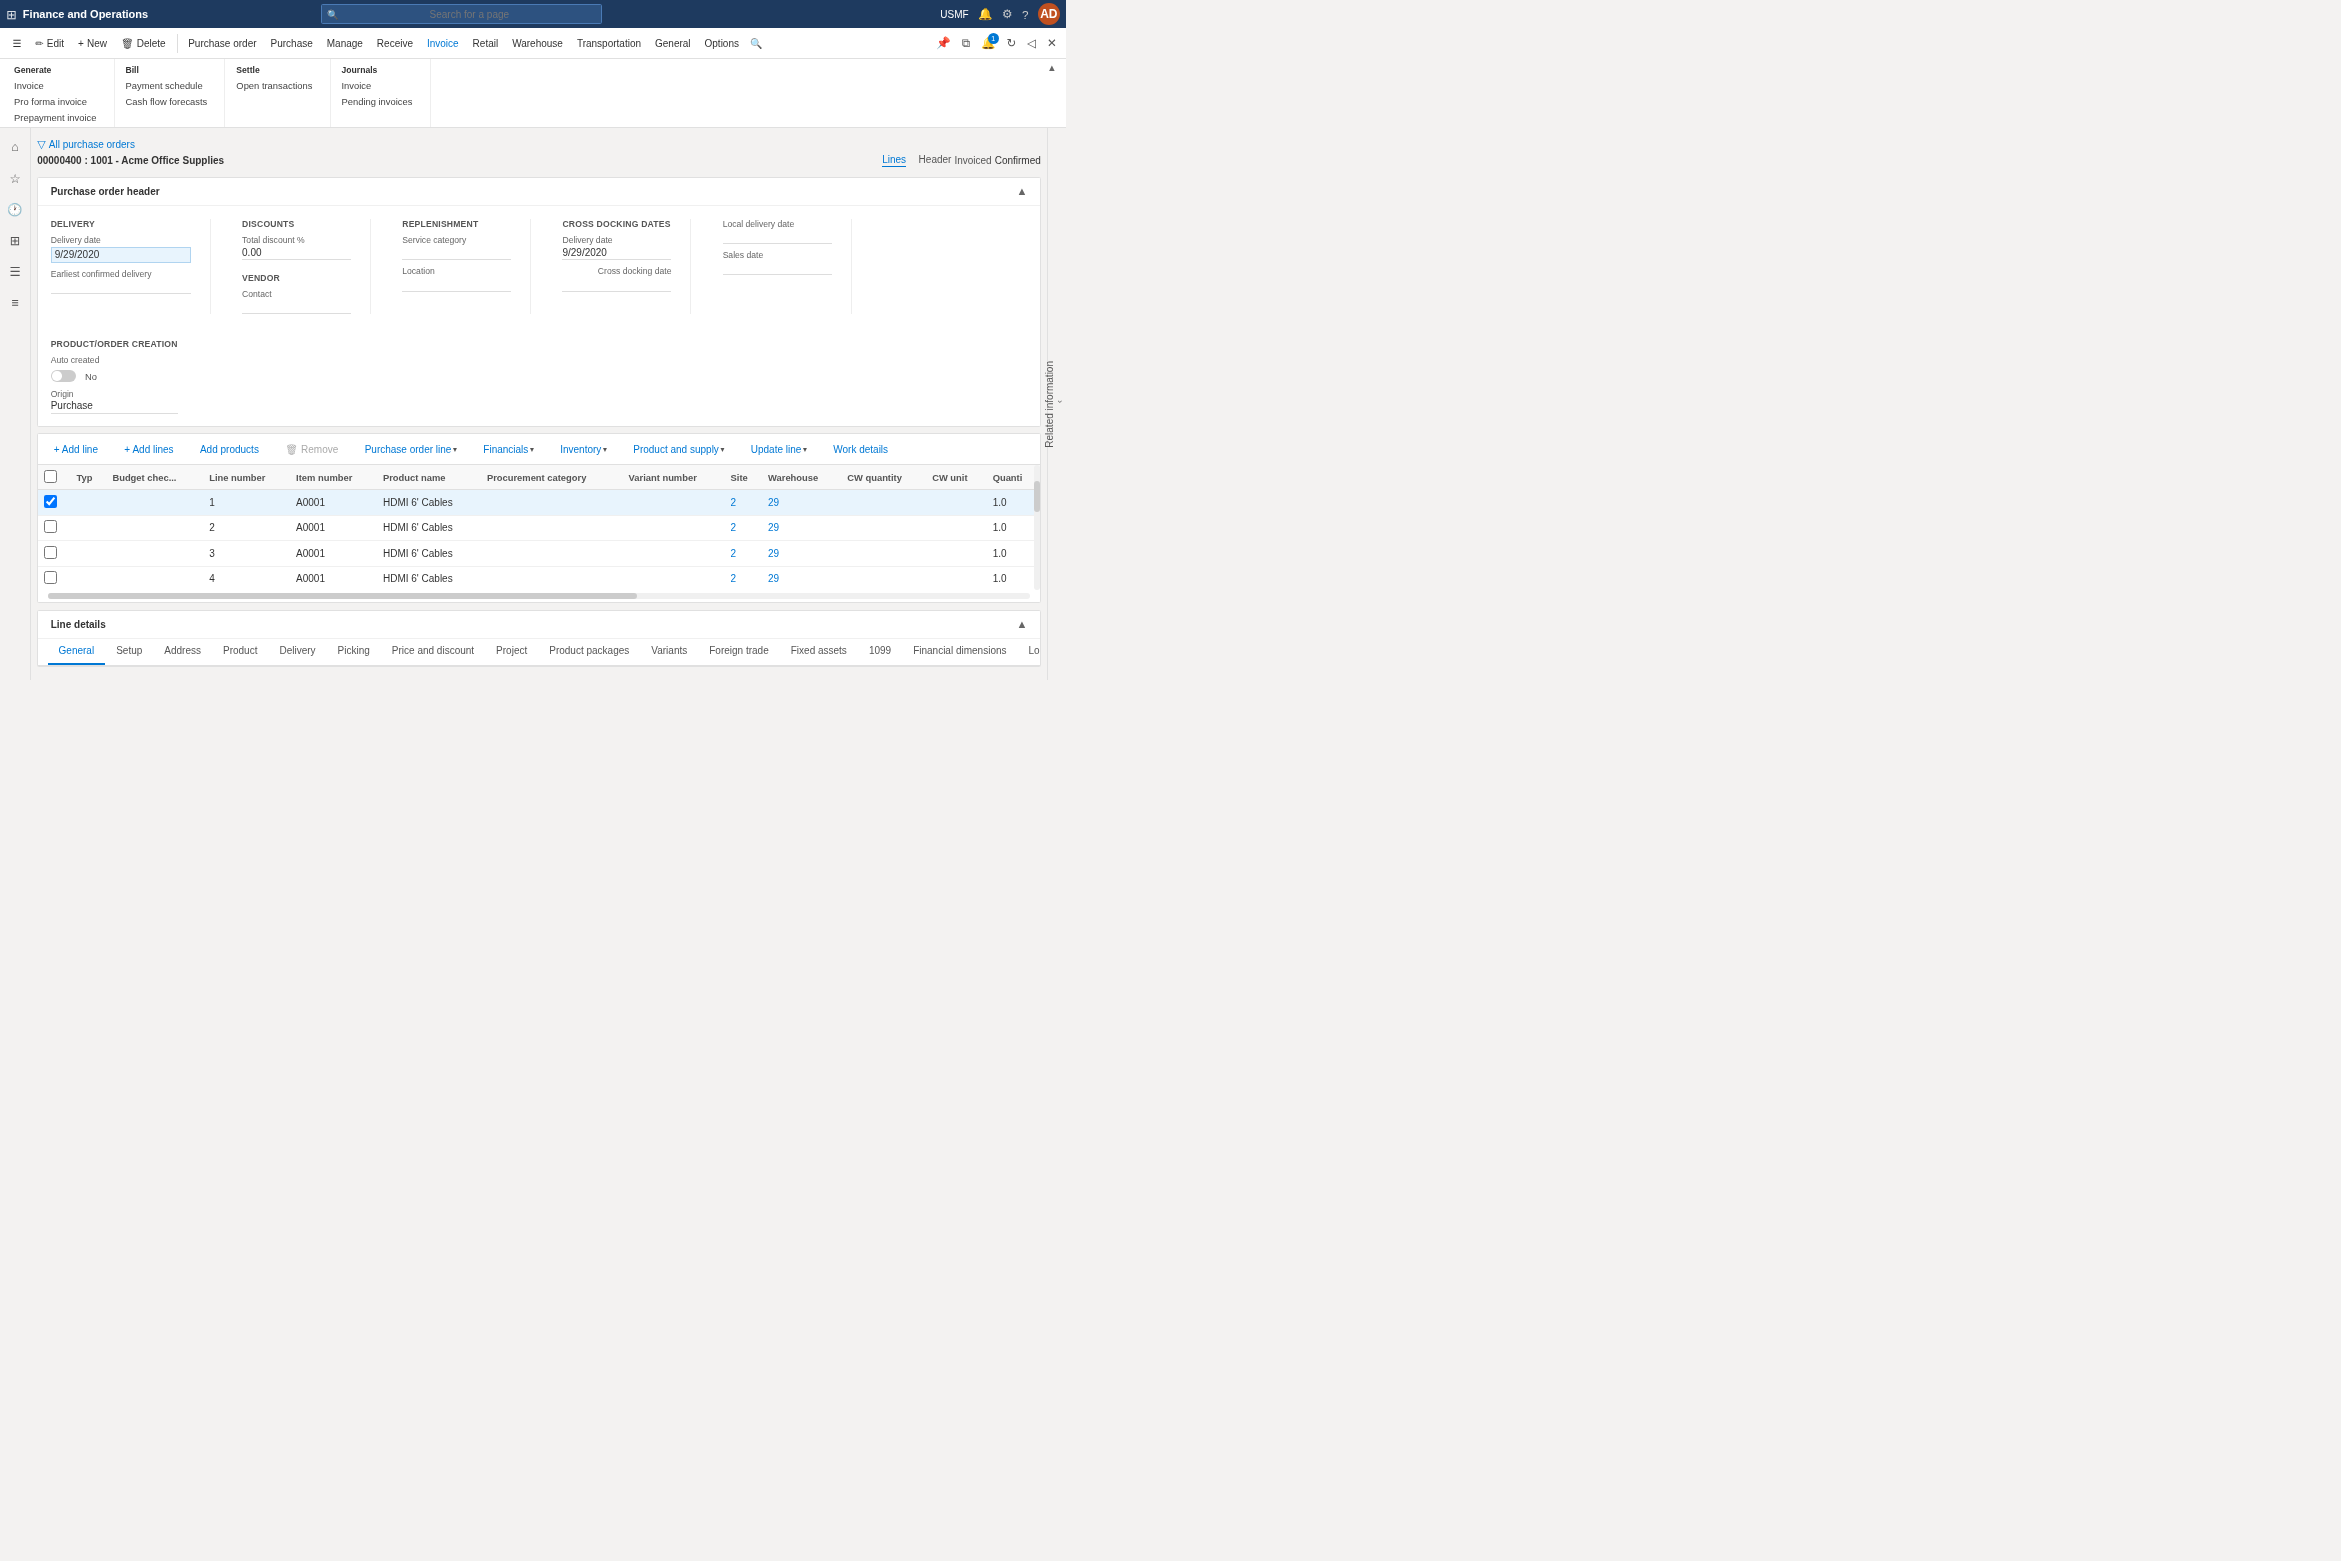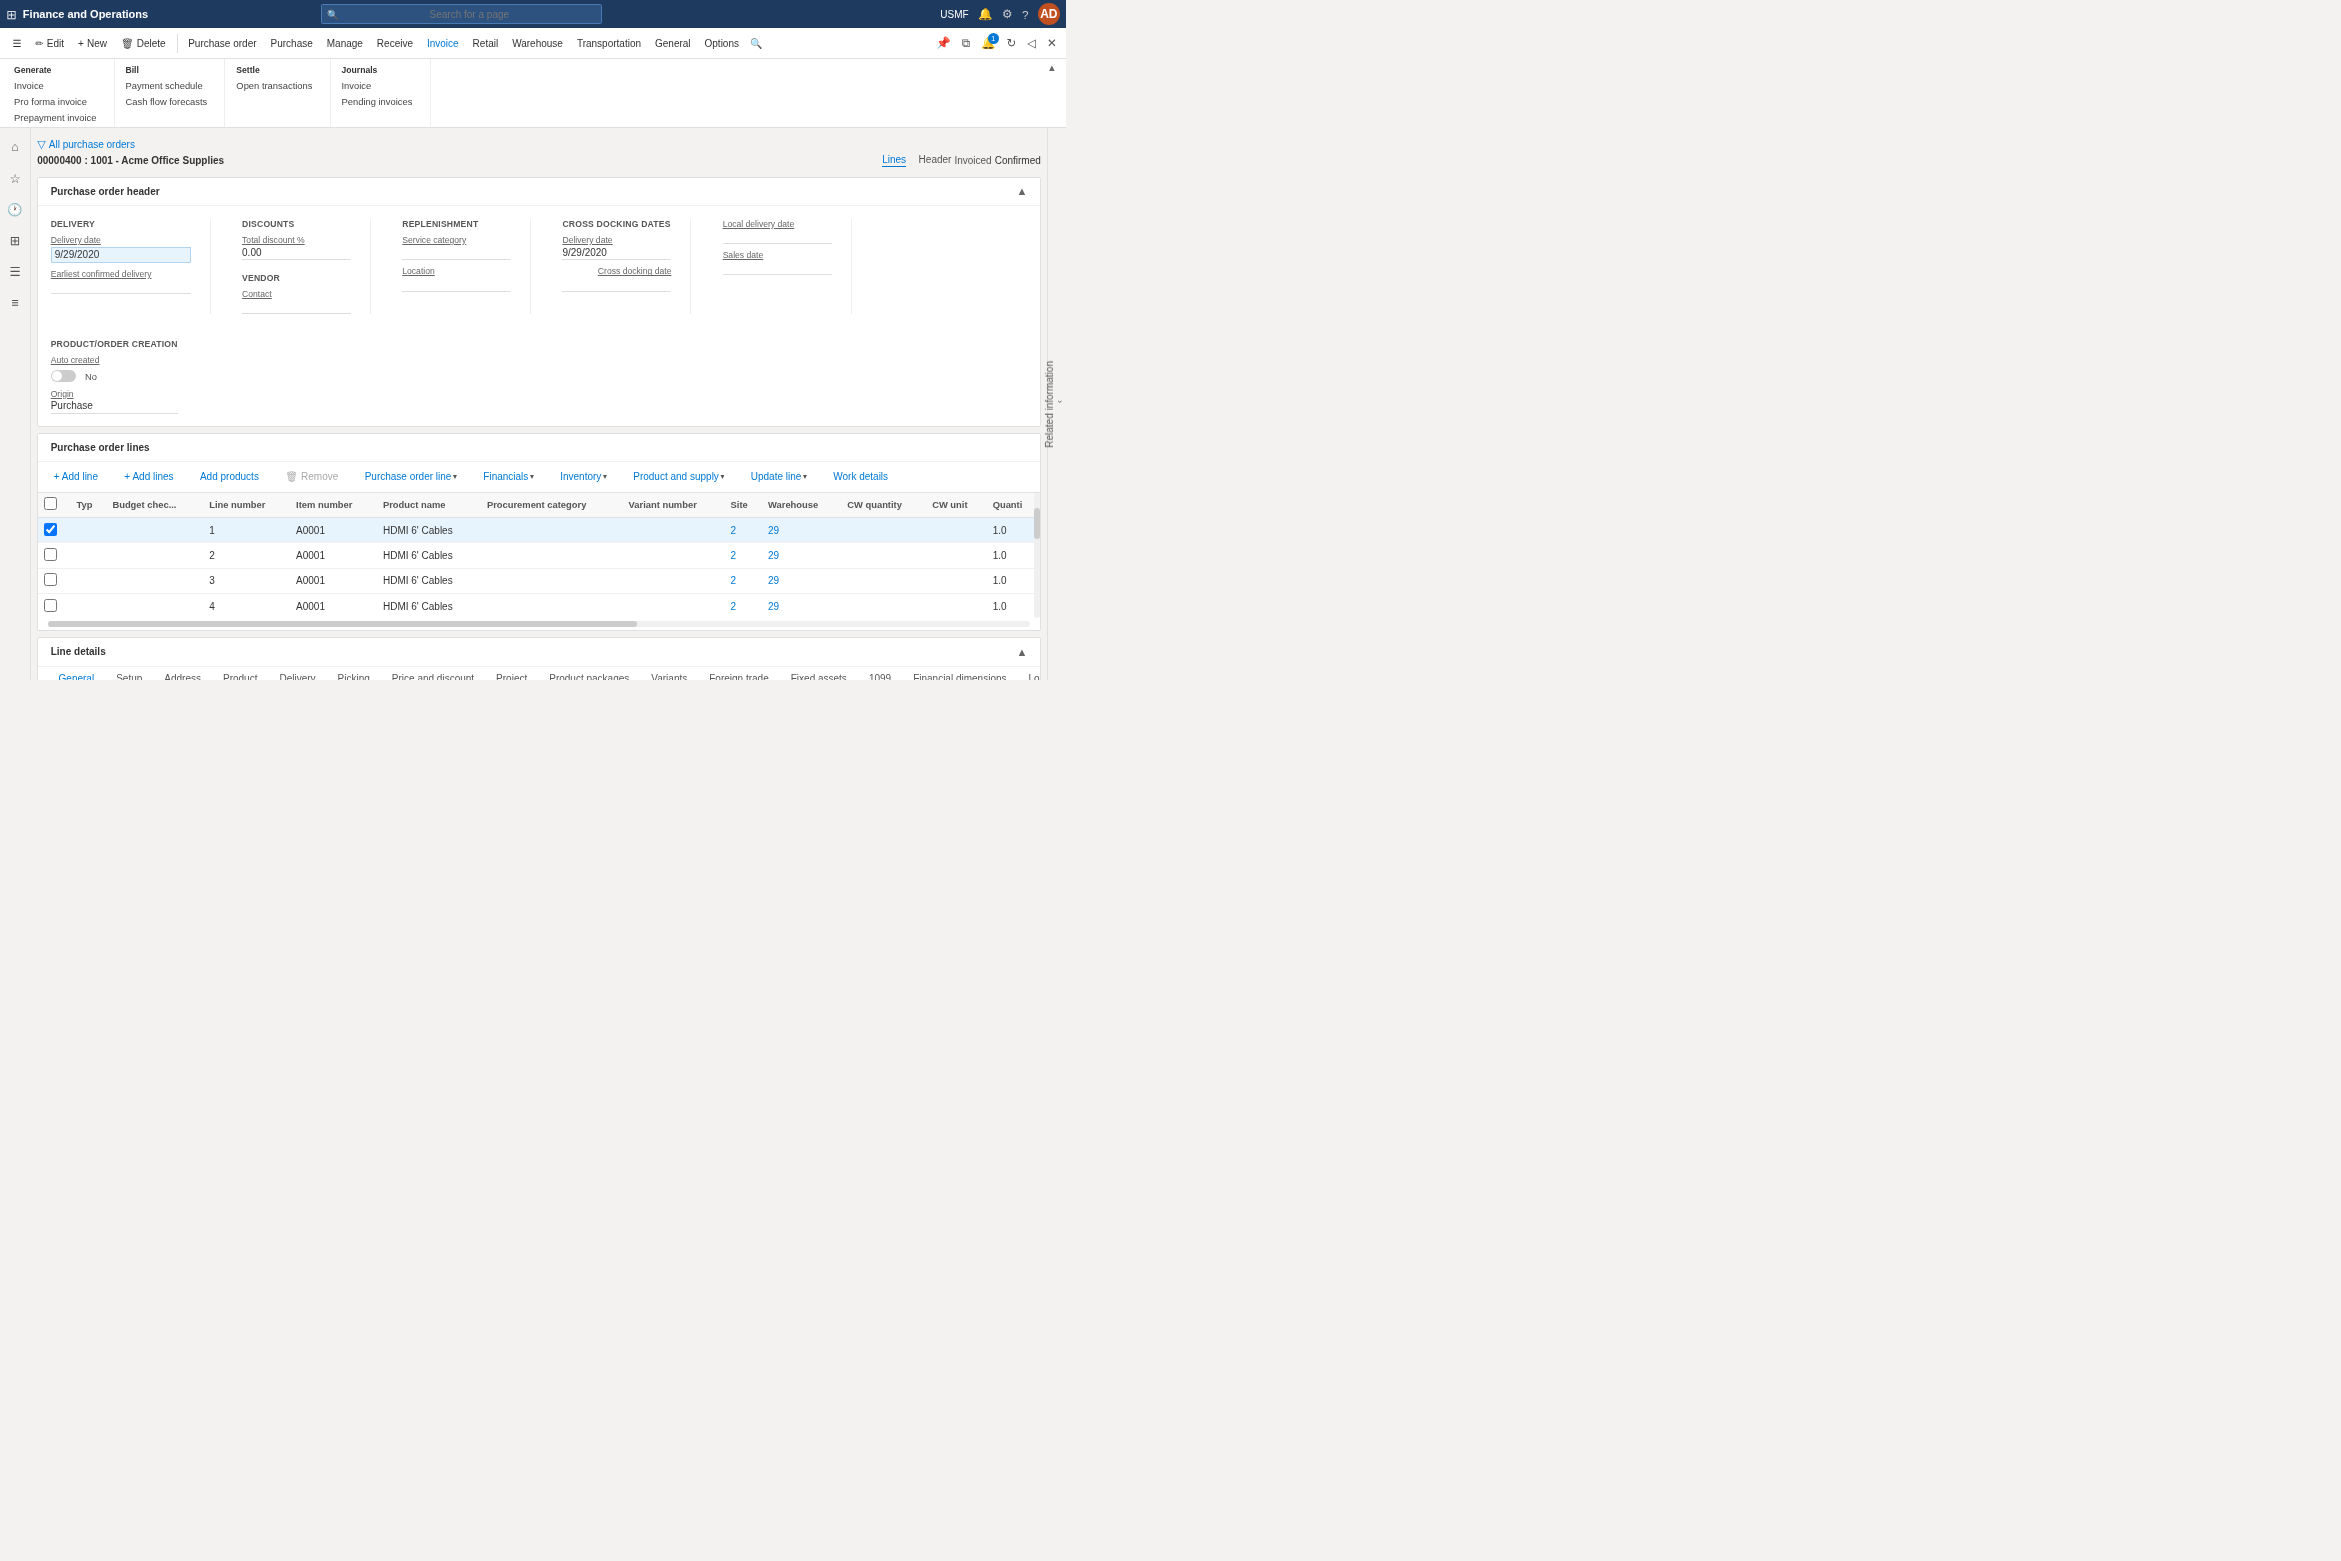--- a/index.html
+++ b/index.html
@@ -89,21 +89,21 @@
     
     .detail-tabs { display: flex; gap: 0; border-bottom: 0.8px solid #e0e0e0; padding: 0 9.4px; overflow-x: auto; }
     .detail-tab { padding: 6.2px 11px; font-size: 10px; color: #555; cursor: pointer; border-bottom: 2.3px solid transparent; white-space: nowrap; }
     .detail-tab.active { color: #0078d4; border-bottom-color: #0078d4; }
 
     
     .right-sidebar { width: 19px; background: #f3f2f1; border-left: 0.8px solid #e0e0e0; display: flex; flex-direction: column; align-items: center; padding: 31px 0; writing-mode: vertical-rl; color: #555; font-size: 8.6px; cursor: pointer; }
     .right-sidebar-label { transform: rotate(180deg); }
     .right-arrow { font-size: 9.4px; color: #666; margin-bottom: 6.2px; }
     .line-detail-field { display: flex; flex-direction: column; gap: 1.6px; }
-    .ldf-label { font-size: 8.6px; color: #666; text-decoration: underline; }
+    .ldf-label { font-size: 8.6px; color: #666; }
     .ldf-value { font-size: 10px; color: #333; border-bottom: 0.8px solid #ddd; padding-bottom: 1.6px; min-width: 109px; }
     .ldf-value.empty { color: #999; }
     .form-section-col { border-right: 0.8px solid #eee; padding-right: 19px; margin-right: 6.2px; }
     .form-section-col:last-child { border-right: none; }
 
     .filter-icon { color: #0078d4; font-size: 11px; }
   </style>
 </head>
 <body>
 
@@ -347,23 +347,20 @@
                 <span class="ldf-label">Origin</span>
                 <div class="ldf-value">Purchase</div>
               </div>
             </div>
           </div>
         </div>
       </div>
     </div>
 
     <div class="section">
-      <div class="section-header">
-        <span>Purchase order lines</span>
-      </div>
 
       <div class="lines-toolbar">
         <button class="lines-btn">
           <span>+ Add line</span>
         </button>
         <button class="lines-btn">
           <span>+ Add lines</span>
         </button>
         <button class="lines-btn">
           <span>Add products</span>

